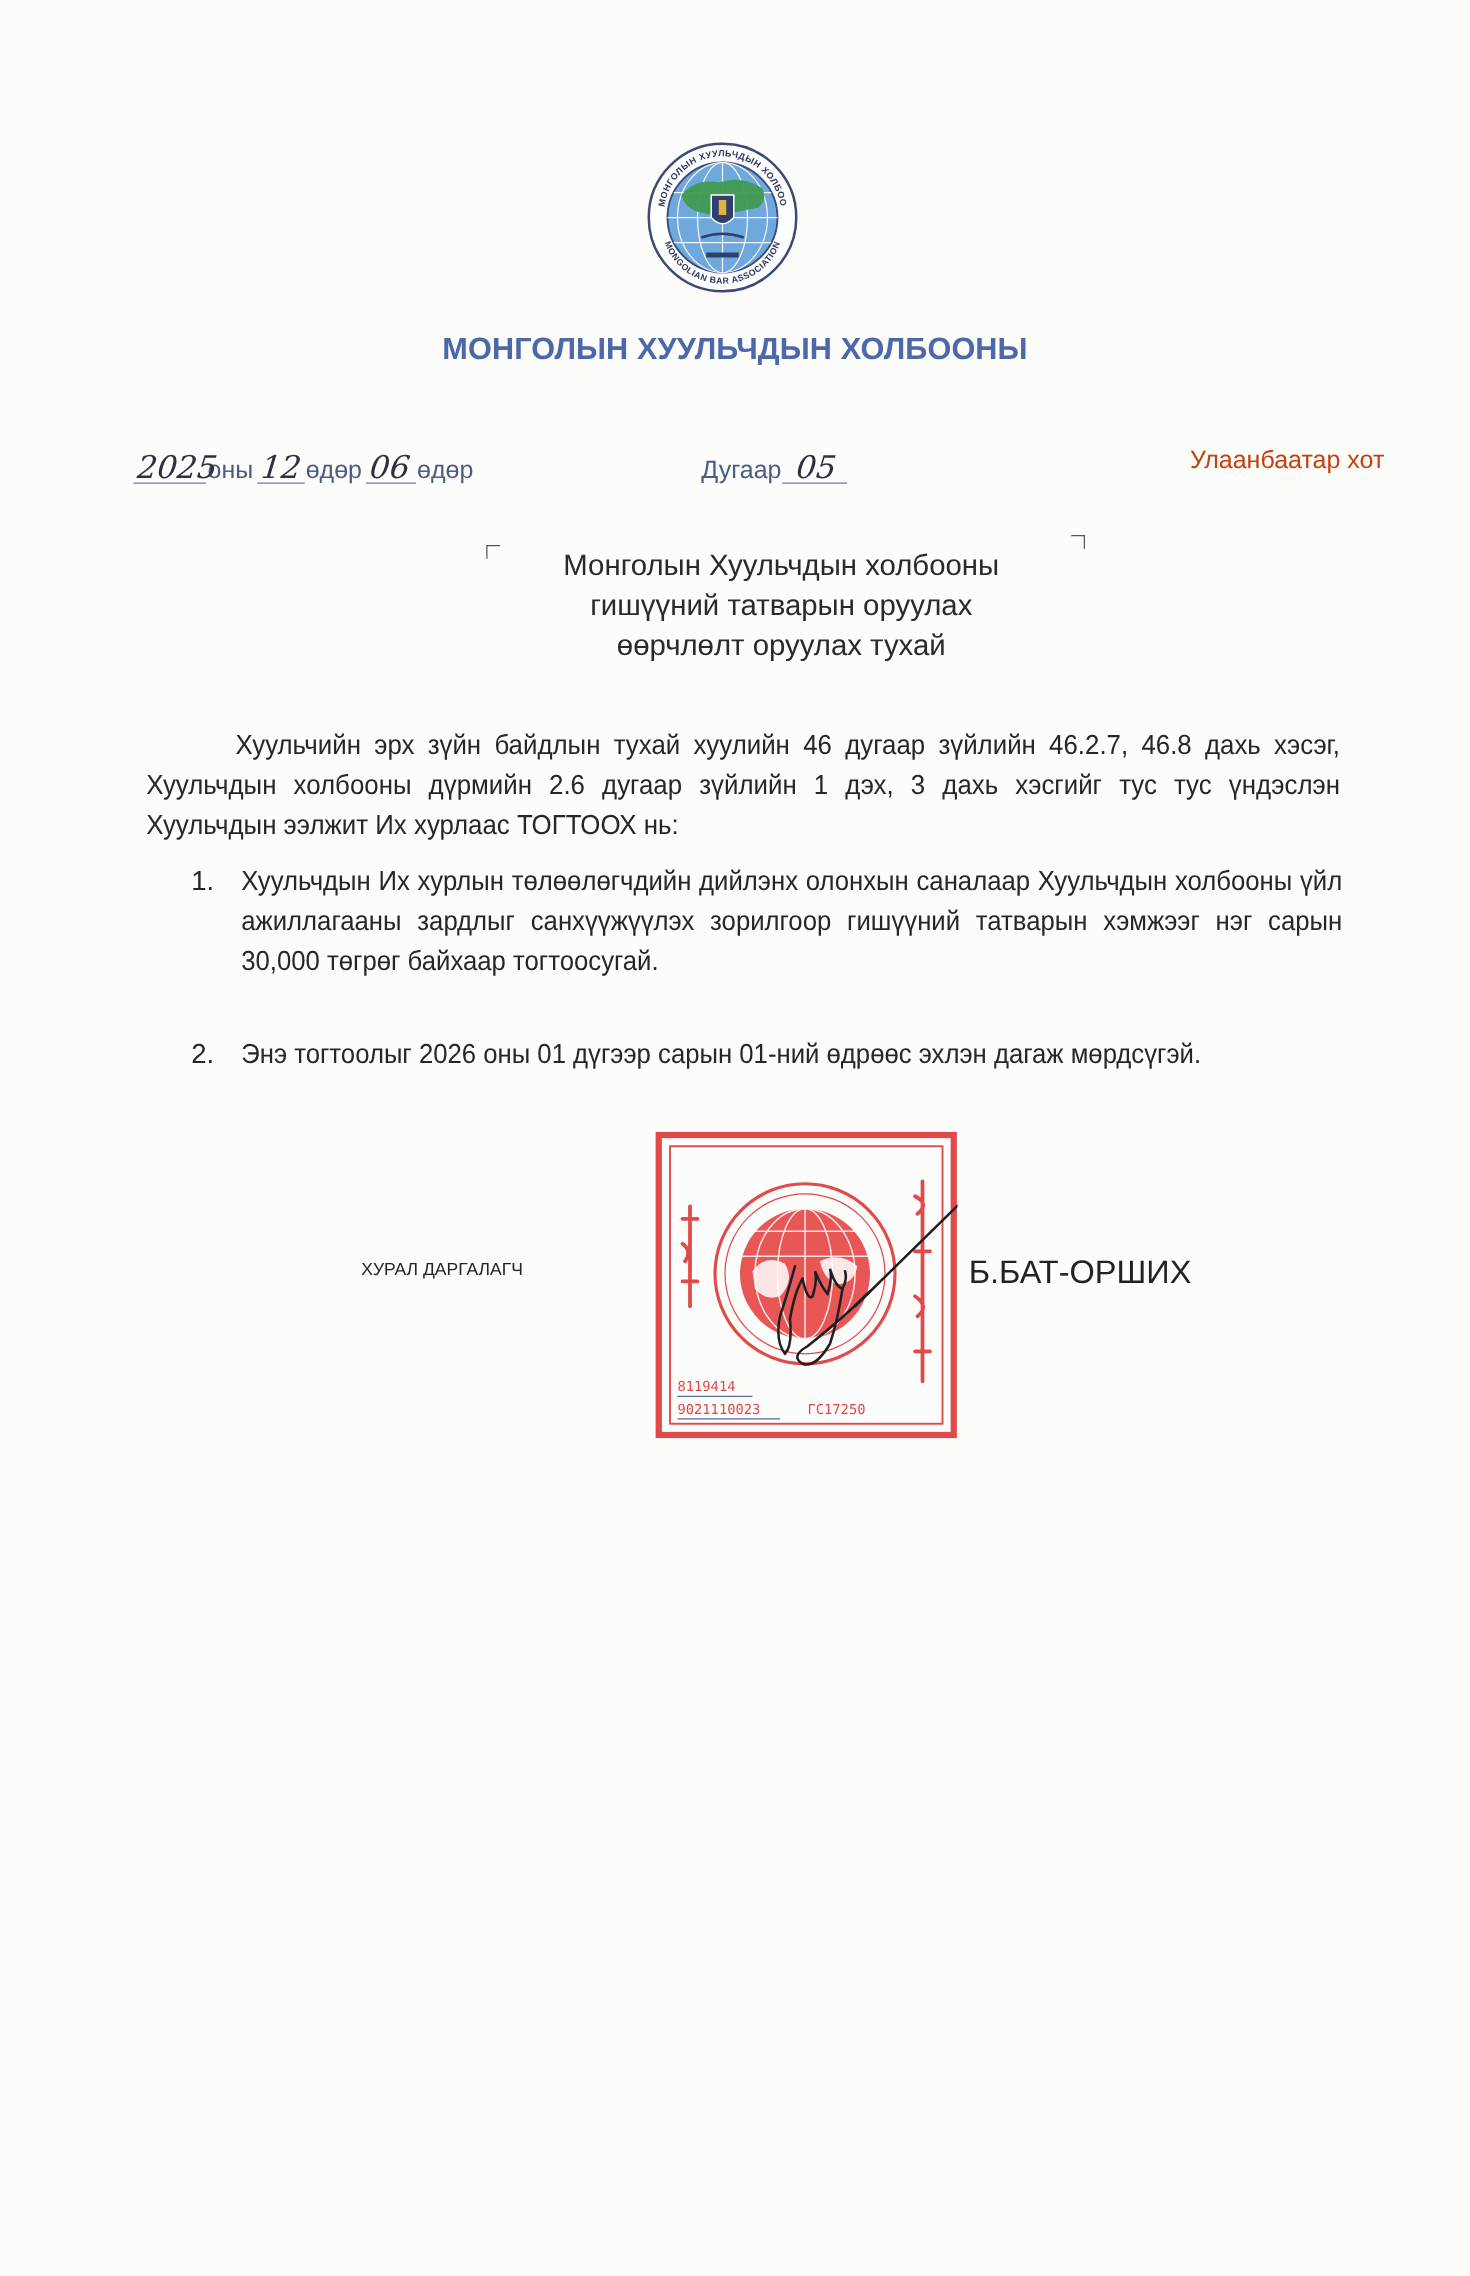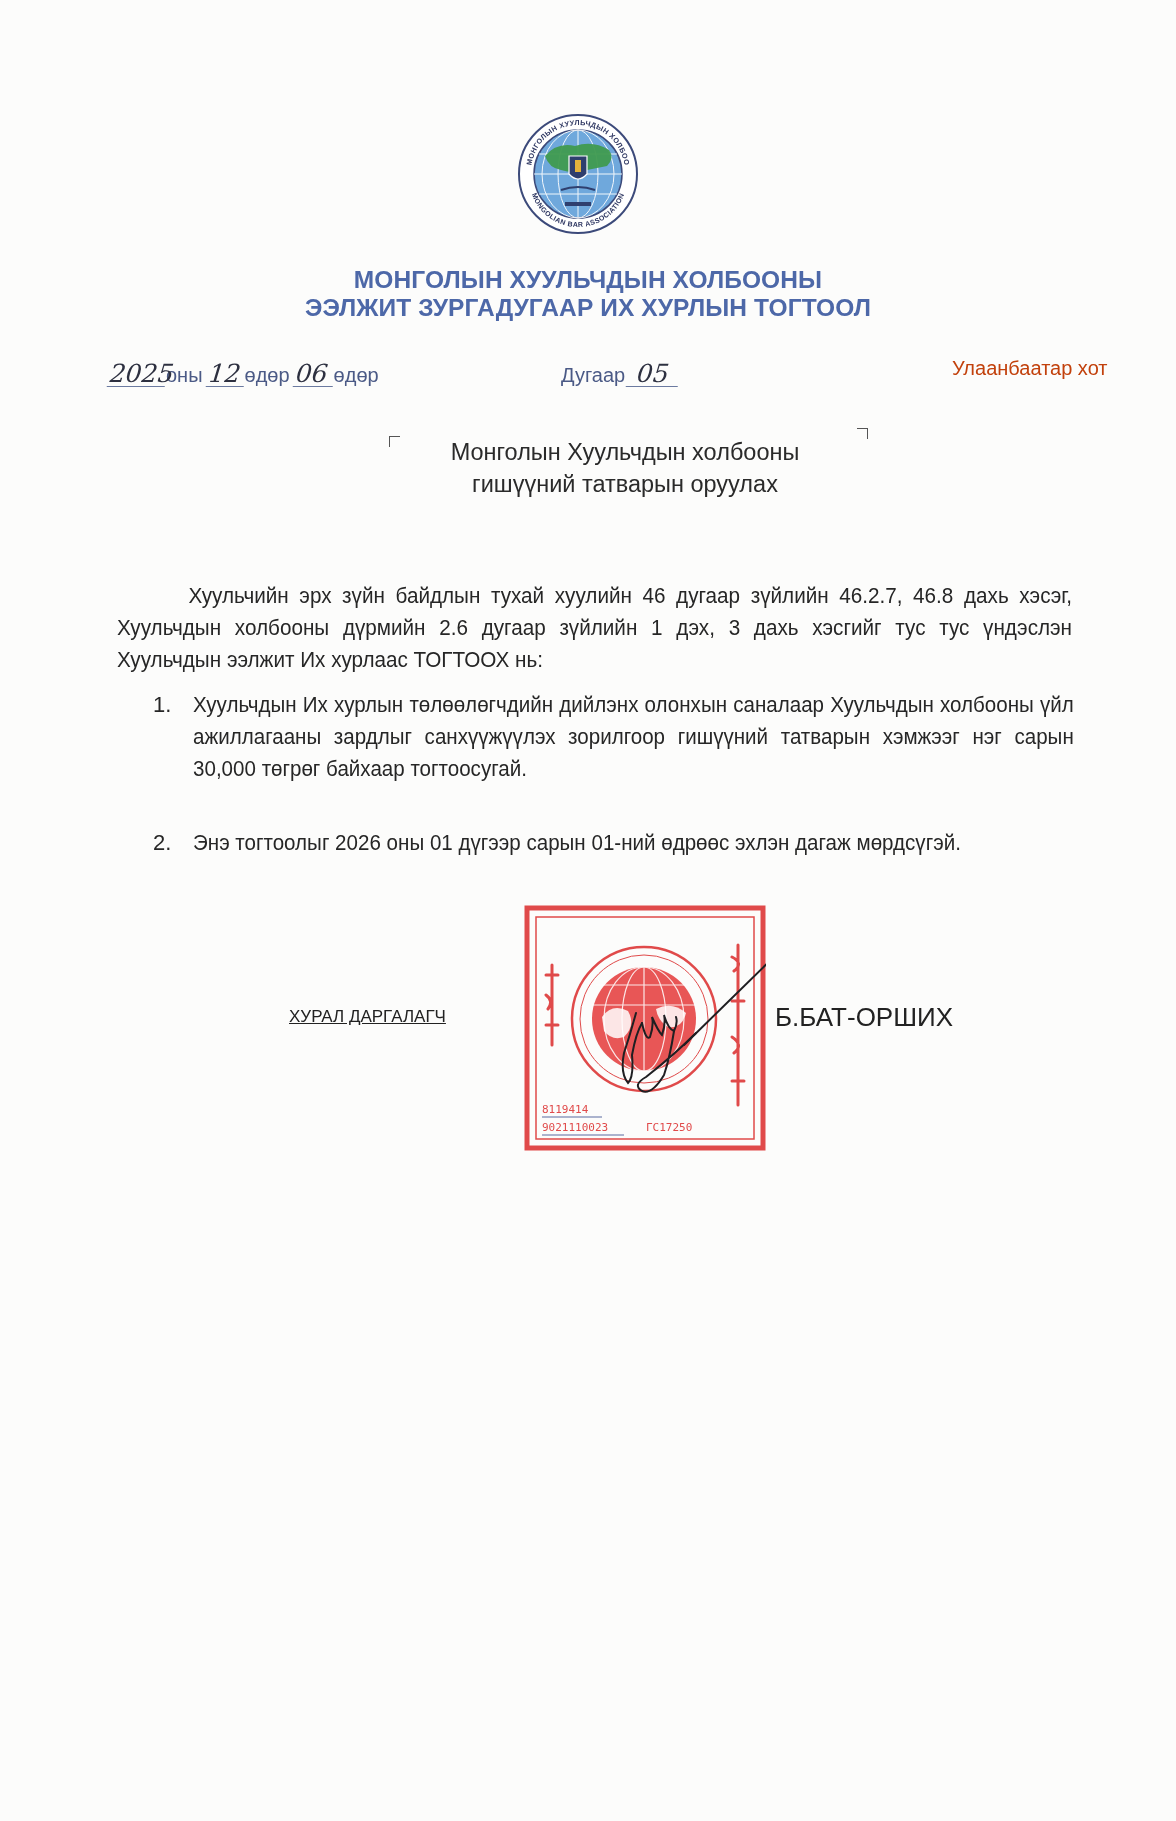--- a/index.html
+++ b/index.html
@@ -89,21 +89,21 @@
     .item .txt {
       position: absolute; left: 40px; width: 942px;
       text-align: justify;
       transform: scaleX(0.935);
       transform-origin: left top;
     }
     .item1 { top: 689px; }
     .item2 { top: 827px; }
 
     
-    .sign-role { left: 289px; top: 1007px; font-size: 17px; color: #222; text-decoration: underline; }
+    .sign-role { left: 289px; top: 1007px; font-size: 14px; color: #222; }
     .sign-name { left: 775px; top: 1002px; font-size: 26px; color: #222; }
 
     .stamp {
       left: 488px; top: 905px; width: 242px; height: 246px; padding-left: 36px;
     }
     .stamp-code {
       font-family: "DejaVu Sans Mono", monospace;
       font-size: 11px; fill: #e04a4a;
     }
   </style>
@@ -135,38 +135,38 @@
       <textPath href="#ringTop" startOffset="50%" text-anchor="middle">МОНГОЛЫН ХУУЛЬЧДЫН ХОЛБОО</textPath>
     </text>
     <text font-size="7" font-weight="bold" fill="#2c3560" letter-spacing="0.4">
       <textPath href="#ringBot" startOffset="50%" text-anchor="middle">MONGOLIAN BAR ASSOCIATION</textPath>
     </text>
   </svg>
 </div>
 
 <div class="abs org-title">
   <div>МОНГОЛЫН ХУУЛЬЧДЫН ХОЛБООНЫ</div>
-  <div>ЭЭЛЖИТ ЗУРГАДУГААР ИХ ХУРЛЫН ТОГТООЛ</div>
 </div>
 
 <div class="abs meta-line date-block">
   <span class="hand year">2025</span><span>оны</span><span class="hand mon">12</span><span>өдөр</span><span class="hand day">06</span><span>өдөр</span>
 </div>
 
 <div class="abs meta-line num-block">
   <span>Дугаар</span><span class="hand no">05</span>
 </div>
 
 <div class="abs city">Улаанбаатар хот</div>
 
 <div class="abs bracket left"></div>
 <div class="abs bracket right"></div>
 <div class="abs subject">
   <div>Монголын Хуульчдын холбооны</div>
   <div>гишүүний татварын оруулах</div>
+  <div>өөрчлөлт оруулах тухай</div>
 </div>
 
 <div class="abs preamble">Хуульчийн эрх зүйн байдлын тухай хуулийн 46 дугаар зүйлийн 46.2.7, 46.8 дахь хэсэг, Хуульчдын холбооны дүрмийн 2.6 дугаар зүйлийн 1 дэх, 3 дахь хэсгийг тус тус үндэслэн Хуульчдын ээлжит Их хурлаас ТОГТООХ нь:</div>
 
 <div class="abs item item1">
   <span class="num">1.</span>
   <div class="txt">Хуульчдын Их хурлын төлөөлөгчдийн дийлэнх олонхын саналаар Хуульчдын холбооны үйл ажиллагааны зардлыг санхүүжүүлэх зорилгоор гишүүний татварын хэмжээг нэг сарын 30,000 төгрөг байхаар тогтоосугай.</div>
 </div>
 
 <div class="abs item item2">

